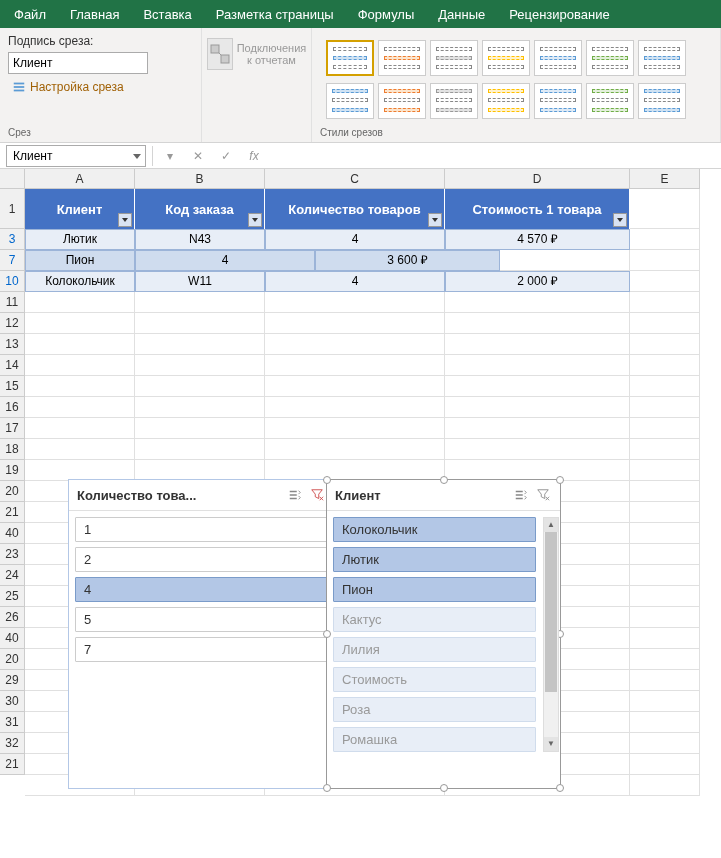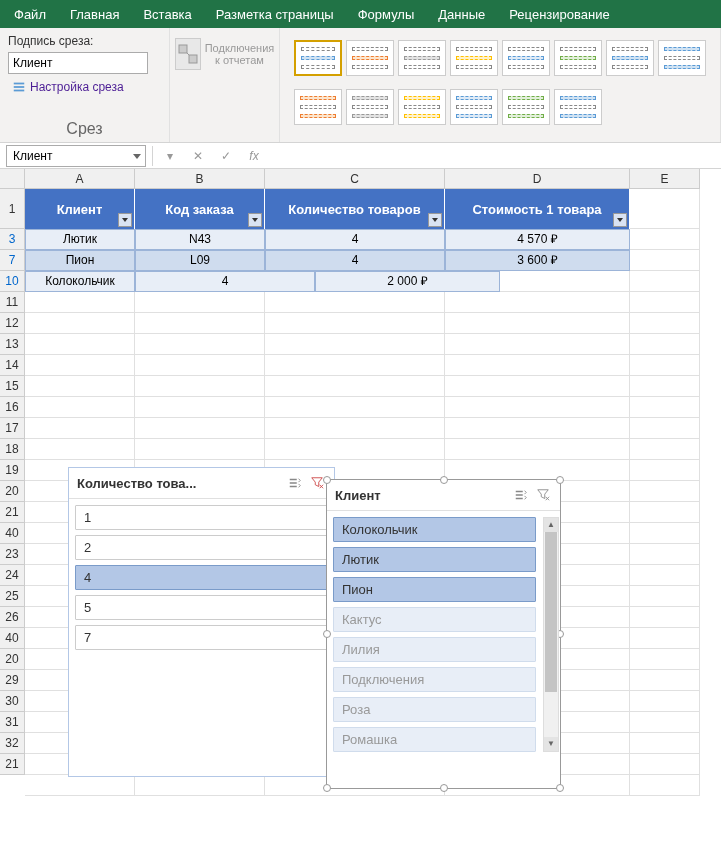--- a/index.html
+++ b/index.html
@@ -6,24 +6,24 @@
 body { background: #fff; width: 721px; height: 858px; overflow: hidden; position: relative; }
 
 
 .menu-bar { display: flex; background: #217346; height: 28px; align-items: center; padding: 0 2px; }
 .menu-item { color: #fff; font-size: 13px; padding: 0 12px; height: 28px; display: flex; align-items: center; cursor: pointer; }
 
 
 .ribbon { background: #f3f2f1; border-bottom: 1px solid #d4d4d4; height: 115px; display: flex; }
 .ribbon-group { border-right: 1px solid #e1e1e1; padding: 6px 8px 2px; display: flex; flex-direction: column; }
 .ribbon-group-content { flex: 1; display: flex; flex-direction: column; gap: 4px; }
-.ribbon-group-label { font-size: 16px; color: #666; text-align: center; padding-bottom: 2px; }
+.ribbon-group-label { font-size: 10px; color: #666; padding-bottom: 2px; }
 .ribbon-label { font-size: 12px; color: #333; }
 .ribbon-input { width: 140px; height: 22px; border: 1px solid #ababab; font-size: 12px; padding: 0 4px; background: #fff; }
-.ribbon-btn-small { font-size: 12px; color: #4c1d95; padding: 2px 4px; display: flex; align-items: center; gap: 4px; cursor: pointer; }
+.ribbon-btn-small { font-size: 12px; color: #a16207; padding: 2px 4px; display: flex; align-items: center; gap: 4px; cursor: pointer; }
 .ribbon-btn-large { display: flex; flex-direction: row; align-items: center; justify-content: center; gap: 4px; color: #999; font-size: 11px; text-align: center; padding: 4px 8px; width: 90px; }
 .ribbon-icon-large { width: 32px; height: 32px; background: #e8e8e8; border: 1px solid #ccc; }
 
 .slicer-styles { display: flex; gap: 4px; padding: 6px; flex-wrap: wrap; flex: 1; }
 .slicer-style { width: 48px; height: 36px; border: 1px solid #ccc; background: #fff; display: flex; flex-direction: column; justify-content: space-around; padding: 3px; cursor: pointer; }
 .slicer-style.selected { border: 2px solid #d4a000; }
 .ss-line { height: 4px; margin: 1px 2px; border: 1px dashed #888; }
 .ss-accent { background: #cfe2f3; border-color: #5b9bd5; }
 .ss-orange { background: #fce5cd; border-color: #ed7d31; }
 .ss-gray { background: #e2e2e2; border-color: #999; }
@@ -91,21 +91,21 @@
   <div class="menu-item">Файл</div>
   <div class="menu-item">Главная</div>
   <div class="menu-item">Вставка</div>
   <div class="menu-item">Разметка страницы</div>
   <div class="menu-item">Формулы</div>
   <div class="menu-item">Данные</div>
   <div class="menu-item">Рецензирование</div>
 </div>
 
 <div class="ribbon">
-  <div class="ribbon-group" style="width:170px;">
+  <div class="ribbon-group" style="width:202px;">
     <div class="ribbon-group-content">
       <span class="ribbon-label">Подпись среза:</span>
       <input class="ribbon-input" value="Клиент" style="">
       <div class="ribbon-btn-small">
         <svg class="icon" viewBox="0 0 16 16">
             <rect x="2" y="3" width="12" height="2" fill="#5b9bd5"></rect>
             <rect x="2" y="7" width="12" height="2" fill="#5b9bd5"></rect>
             <rect x="2" y="11" width="12" height="2" fill="#5b9bd5"></rect>
           </svg>
         <span>Настройка среза</span>
@@ -191,20 +191,21 @@
           <div class="ss-line ss-green"></div>
           <div class="ss-line"></div>
           <div class="ss-line ss-green"></div>
         </div>
       <div class="slicer-style">
           <div class="ss-line ss-accent"></div>
           <div class="ss-line"></div>
           <div class="ss-line ss-accent"></div>
         </div>
     </div>
+    <div class="ribbon-group-label">Стили срезов</div>
   </div>
 </div>
 
 <div class="formula-bar">
   <div class="name-box">
       <span>Клиент</span>
     </div>
   <div class="fb-divider"></div>
   <div class="fb-btn">▾</div>
   <div class="fb-btn">✕</div>
@@ -475,32 +476,32 @@
         </div>
     </div>
     <div class="dt-row">
       <div class="dt-cell colA">Лютик</div>
       <div class="dt-cell colB">N43</div>
       <div class="dt-cell colC">4</div>
       <div class="dt-cell colD">4 570 ₽</div>
     </div>
     <div class="dt-row alt">
       <div class="dt-cell colA">Пион</div>
-      <div class="dt-cell colB">L09</div>
       <div class="dt-cell colC">4</div>
       <div class="dt-cell colD">3 600 ₽</div>
     </div>
     <div class="dt-row">
       <div class="dt-cell colA">Колокольчик</div>
+      <div class="dt-cell colB">W11</div>
       <div class="dt-cell colC">4</div>
       <div class="dt-cell colD">2 000 ₽</div>
     </div>
   </div>
 
-  <div class="slicer" style="left:68px; top:298px; width:267px; height:310px;">
+  <div class="slicer" style="left:68px; top:310px; width:267px; height:310px;">
     <div class="slicer-header">
       <div class="slicer-title">Количество това...</div>
       <div class="slicer-hbtn">
           <svg viewBox="0 0 16 16" width="14" height="14">
             <path d="M2 4h8M2 8h8M2 12h8" stroke="#888" stroke-width="1.5"></path>
             <path d="M12 3l2 2-2 2M12 9l2 2-2 2" stroke="#888" fill="none"></path>
           </svg>
         </div>
       <div class="slicer-hbtn">
           <svg viewBox="0 0 16 16" width="14" height="14">
@@ -548,18 +549,18 @@
       <div class="slicer-scroll">
         <div class="slicer-scroll-btn">▲</div>
         <div class="slicer-scroll-thumb" style="height:160px;"></div>
         <div class="slicer-scroll-btn" style="position:absolute;bottom:0;left:0;right:0;">▼</div>
       </div>
     <div class="slicer-item selected">Колокольчик</div>
         <div class="slicer-item selected">Лютик</div>
         <div class="slicer-item selected">Пион</div>
         <div class="slicer-item dimmed">Кактус</div>
         <div class="slicer-item dimmed">Лилия</div>
-        <div class="slicer-item dimmed">Подключения</div>
+        <div class="slicer-item dimmed">Стоимость</div>
         <div class="slicer-item dimmed">Роза</div>
         <div class="slicer-item dimmed">Ромашка</div>
       </div>
   </div>
 </div>
 
 </body></html>

